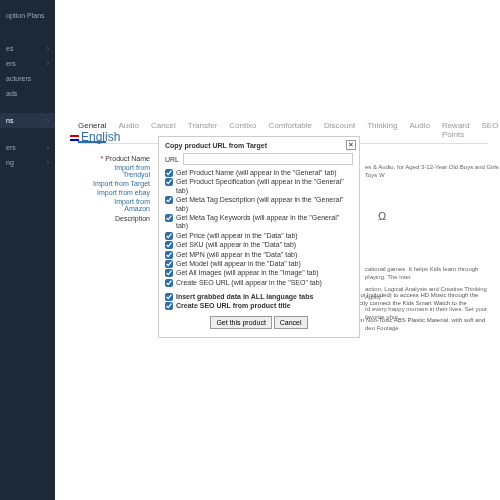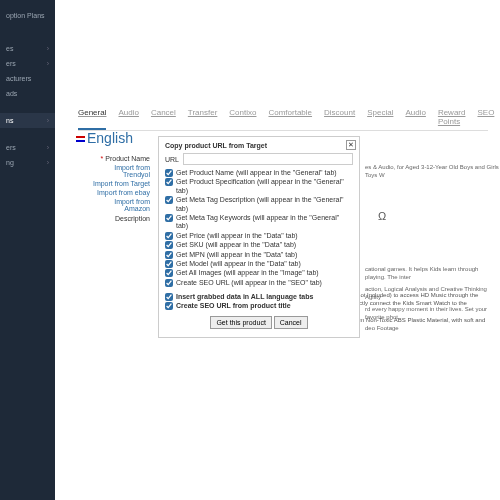--- a/index.html
+++ b/index.html
@@ -3,25 +3,25 @@
 <meta charset="utf-8">
 <style>
 * { box-sizing: border-box; margin: 0; padding: 0; }
 body { font-family: Arial, sans-serif; font-size: 8px; color: #333; background: #fff; width: 500px; height: 500px; overflow: hidden; position: relative; }
 
 .sidebar { position: absolute; left: 0; top: 0; width: 55px; height: 500px; background: #1e2938; color: #9aa5b1; }
 .side-item { display: flex; align-items: center; justify-content: space-between; padding: 4px 6px; font-size: 7px; cursor: pointer; }
 .side-item.active { background: #2a3648; color: #fff; }
 .chev { font-size: 7px; color: #667; }
 
-.tabs { position: absolute; left: 78px; top: 108px; display: flex; gap: 12px; font-size: 8px; color: #999; border-bottom: 1px solid #ddd; padding-bottom: 4px; width: 410px; text-decoration: underline; }
+.tabs { position: absolute; left: 78px; top: 121px; display: flex; gap: 12px; font-size: 8px; color: #999; border-bottom: 1px solid #ddd; padding-bottom: 4px; width: 410px; }
 .tab { cursor: pointer; }
 .tab.active { color: #333; border-bottom: 2px solid #2f6ea5; padding-bottom: 3px; margin-bottom: -4px; }
 
-.lang { position: absolute; left: 76px; top: 130px; font-size: 14px; color: #2f6ea5; }
+.lang { position: absolute; left: 70px; top: 130px; font-size: 12px; color: #2f6ea5; }
 .flag { display: inline-block; width: 9px; height: 6px; background: linear-gradient(#c00 33%, #fff 33% 66%, #00c 66%); margin-right: 2px; vertical-align: middle; }
 
 .form-left { position: absolute; left: 90px; top: 155px; width: 60px; text-align: right; font-size: 7px; }
 .form-left div { margin-bottom: 2px; }
 .req { color: #c00; }
 .link { color: #2f6ea5; cursor: pointer; }
 
 .desc-label { position: absolute; left: 90px; top: 215px; width: 60px; text-align: right; font-size: 7px; }
 
 .modal { position: absolute; left: 158px; top: 136px; width: 202px; background: #fff; border: 1px solid #ccc; padding: 5px 6px 8px; z-index: 10; font-size: 7px; }
@@ -83,21 +83,21 @@
 </div>
 
 <div class="tabs">
   <span class="tab active">General</span>
   <span class="tab">Audio</span>
   <span class="tab">Cancel</span>
   <span class="tab">Transfer</span>
   <span class="tab">Contixo</span>
   <span class="tab">Comfortable</span>
   <span class="tab">Discount</span>
-  <span class="tab">Special</span>
+  <span class="tab">Thinking</span>
   <span class="tab">Audio</span>
   <span class="tab">Reward Points</span>
   <span class="tab">SEO</span>
   <span class="tab">Design</span>
 
 </div>
 
 <div class="lang"><span class="flag"></span><span>English</span></div>
 
 <div class="form-left">

